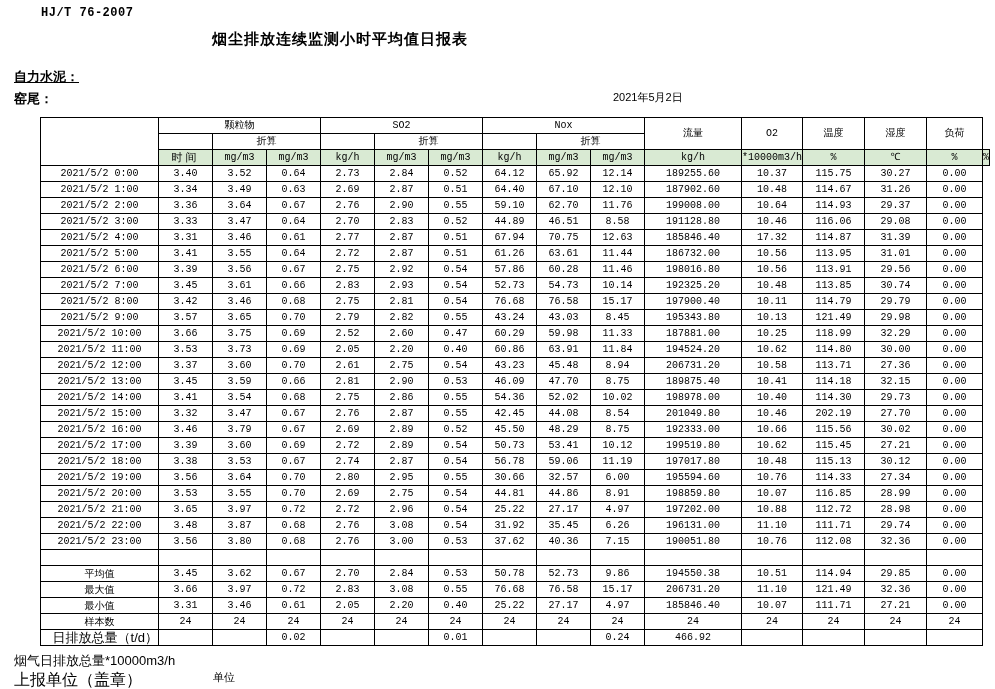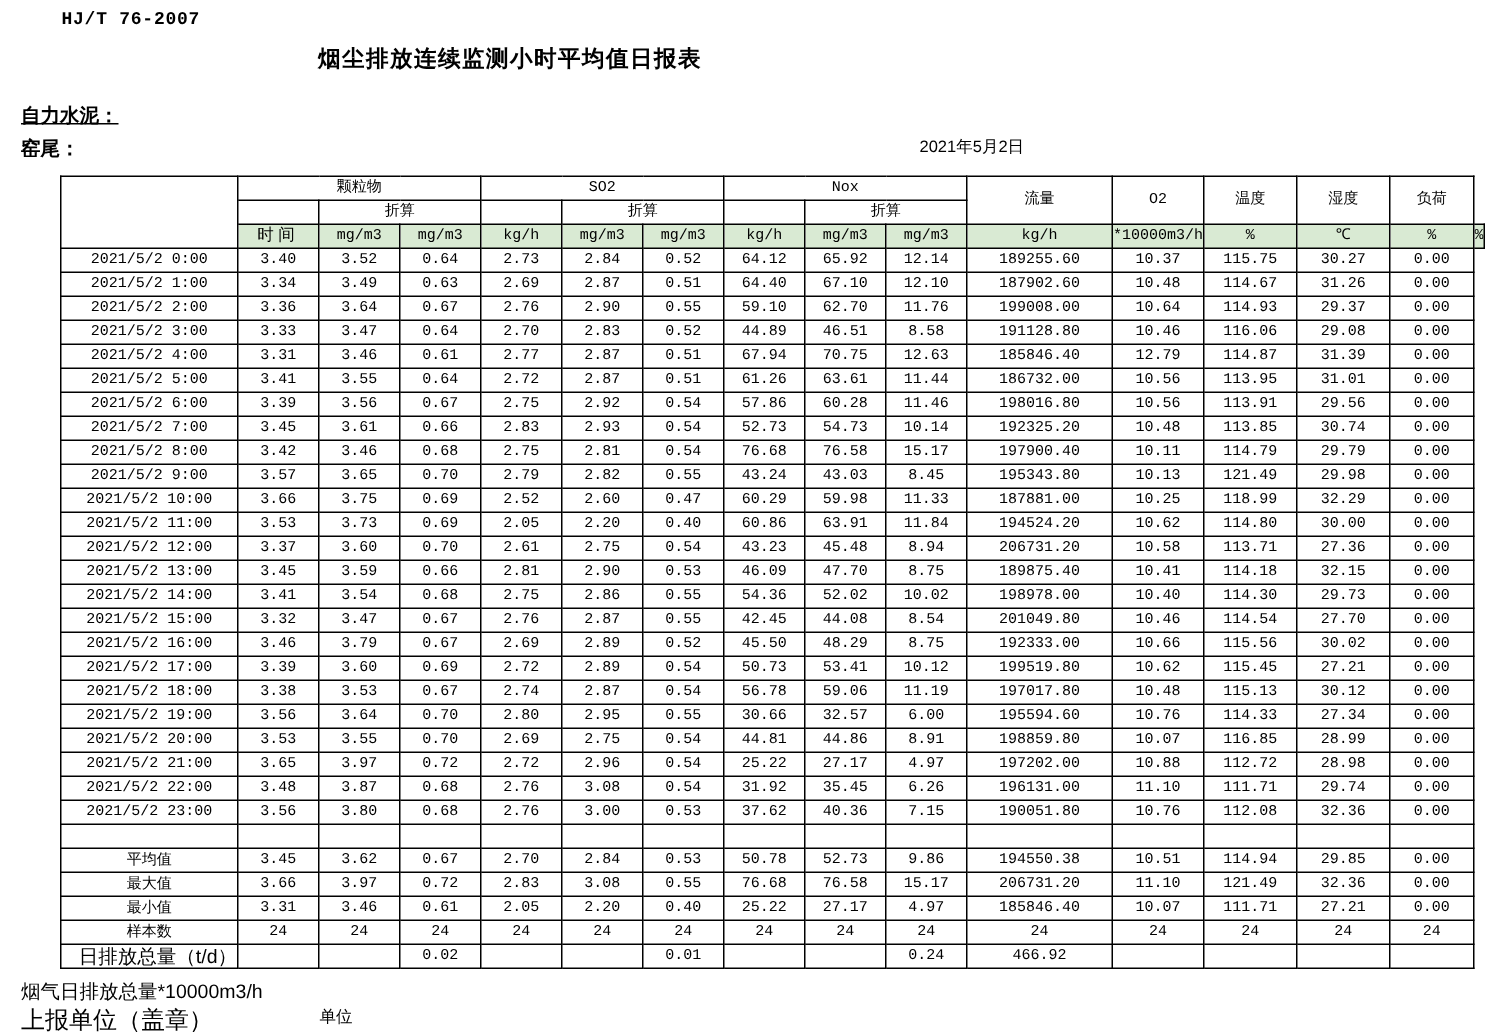--- a/index.html
+++ b/index.html
@@ -277,21 +277,21 @@
         <td class="datacell">3.31</td>
         <td class="datacell">3.46</td>
         <td class="datacell">0.61</td>
         <td class="datacell">2.77</td>
         <td class="datacell">2.87</td>
         <td class="datacell">0.51</td>
         <td class="datacell">67.94</td>
         <td class="datacell">70.75</td>
         <td class="datacell">12.63</td>
         <td class="datacell">185846.40</td>
-        <td class="datacell">12.79</td>
+        <td class="datacell">17.32</td>
         <td class="datacell">114.87</td>
         <td class="datacell">31.39</td>
         <td class="datacell">0.00</td>
       </tr>
       <tr>
         <td class="timecell-data">2021/5/2 5:00</td>
         <td class="datacell">3.41</td>
         <td class="datacell">3.55</td>
         <td class="datacell">0.64</td>
         <td class="datacell">2.72</td>
@@ -465,21 +465,21 @@
         <td class="datacell">3.47</td>
         <td class="datacell">0.67</td>
         <td class="datacell">2.76</td>
         <td class="datacell">2.87</td>
         <td class="datacell">0.55</td>
         <td class="datacell">42.45</td>
         <td class="datacell">44.08</td>
         <td class="datacell">8.54</td>
         <td class="datacell">201049.80</td>
         <td class="datacell">10.46</td>
-        <td class="datacell">114.54</td>
+        <td class="datacell">202.19</td>
         <td class="datacell">27.70</td>
         <td class="datacell">0.00</td>
       </tr>
       <tr>
         <td class="timecell-data">2021/5/2 16:00</td>
         <td class="datacell">3.46</td>
         <td class="datacell">3.79</td>
         <td class="datacell">0.67</td>
         <td class="datacell">2.69</td>
         <td class="datacell">2.89</td>

